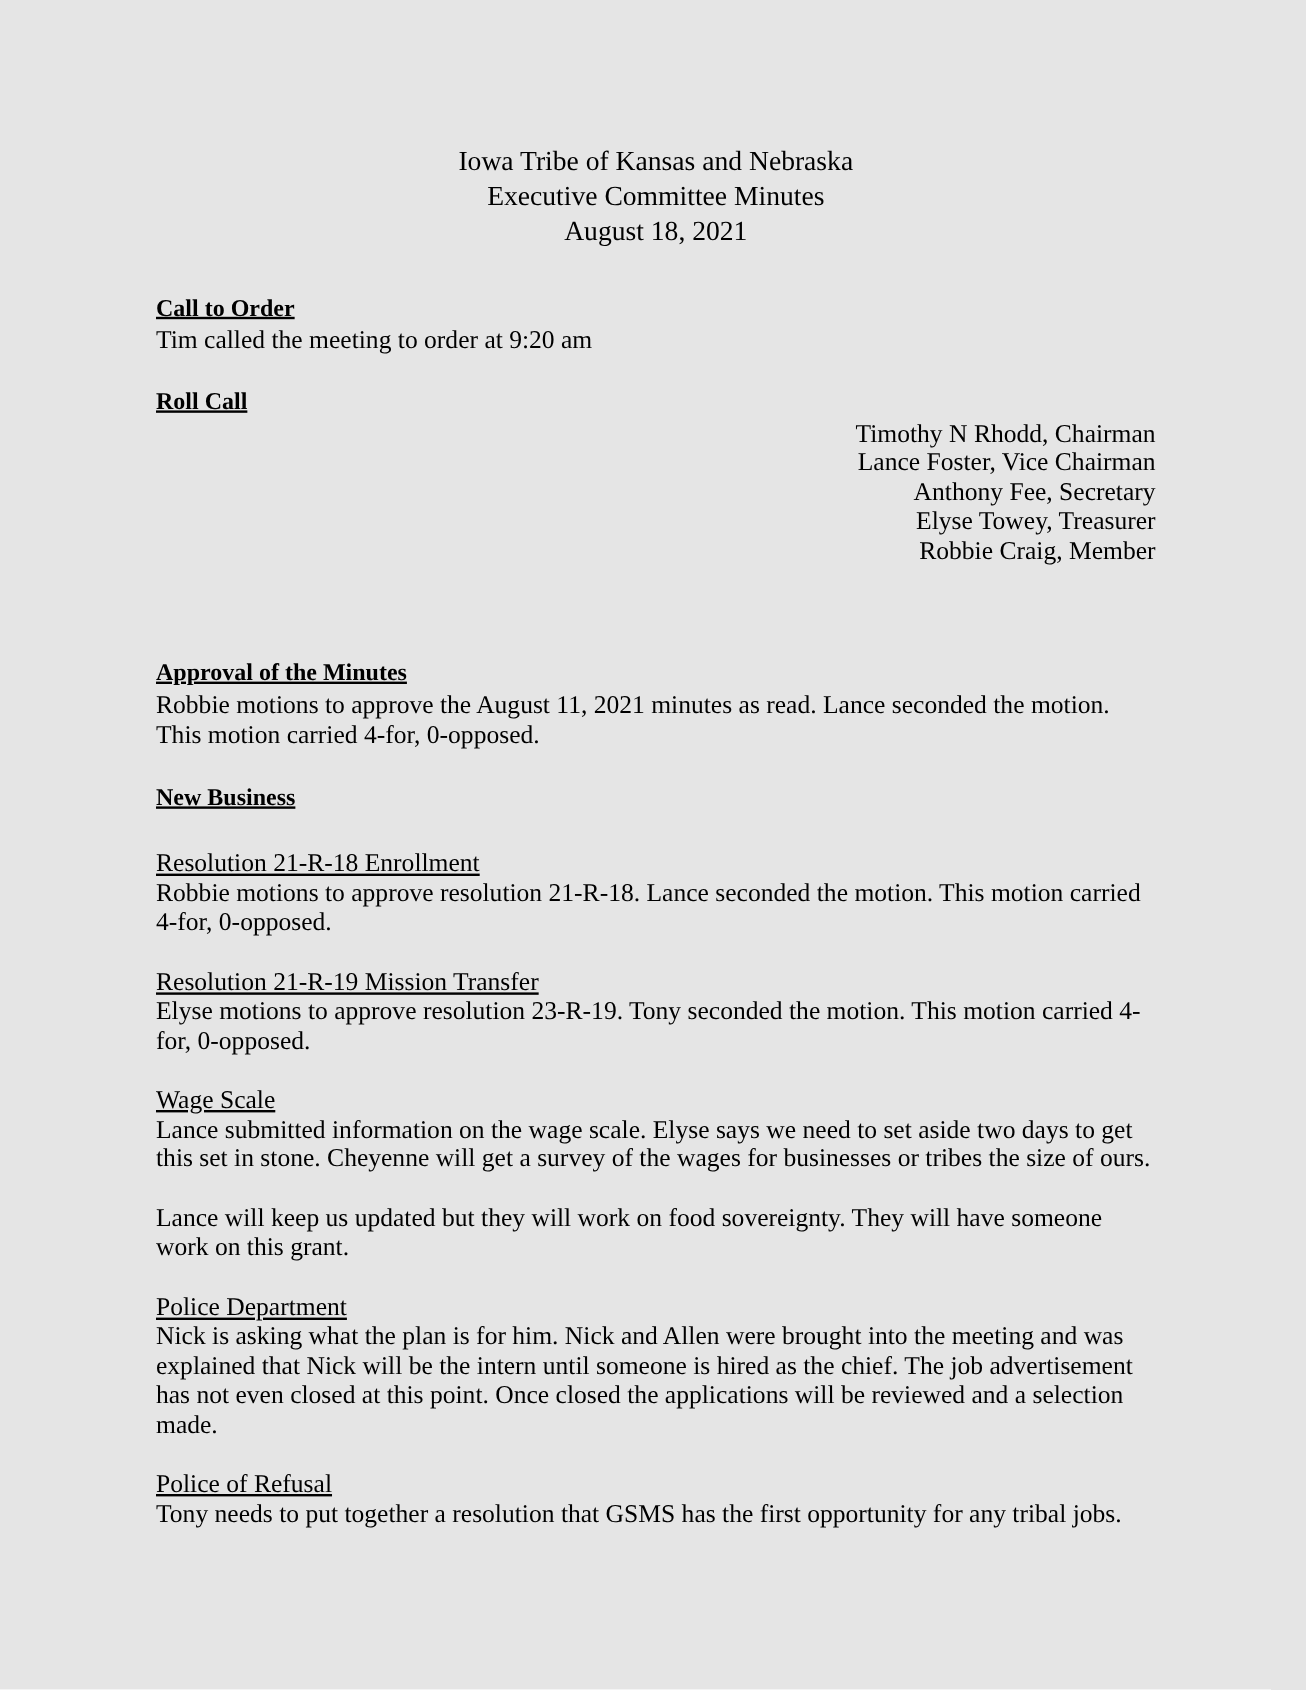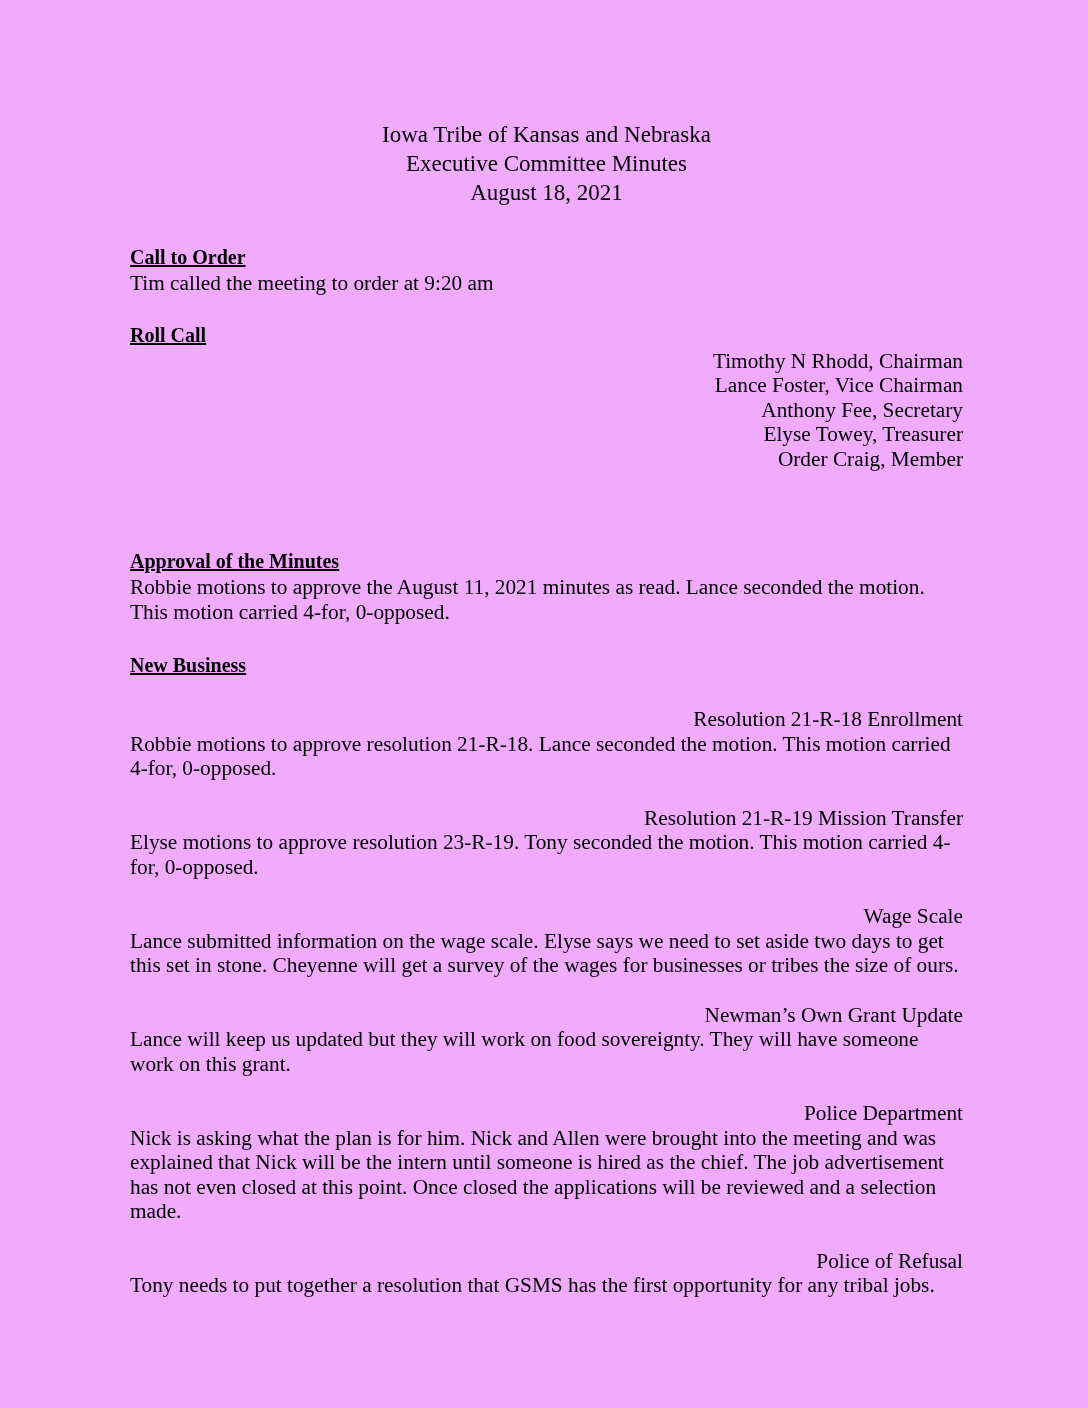--- a/index.html
+++ b/index.html
@@ -5,21 +5,21 @@
   html, body {
     margin: 0;
     padding: 0;
     background: #ffffff;
   }
   .page {
     position: relative;
     width: 1088px;
     height: 1408px;
     margin: 0 auto;
-    background: #f0abfc;
+    background: #e5e5e5;
     color: #000000;
     font-family: "Liberation Serif", "DejaVu Serif", serif;
     font-size: 21.3px;
     line-height: 24.5px;
     box-sizing: border-box;
     padding: 120px 125px 0 130px;
     overflow: hidden;
   }
   .doc-title {
     text-align: center;
@@ -30,22 +30,22 @@
     font-size: 20px;
     line-height: 28px;
     font-weight: bold;
     text-decoration: underline;
     margin: 0;
   }
   .h-sub {
     font-size: 21.3px;
     line-height: 24.5px;
     font-weight: normal;
+    text-decoration: underline;
     margin: 0;
-    text-align: right;
   }
   p.body {
     margin: 0;
     white-space: pre-wrap;
   }
   .member-line {
     white-space: pre-wrap;
     text-align: right;
   }
   
@@ -71,21 +71,21 @@
     <h2 class="h-main">Call to Order</h2>
     <p class="body">Tim called the meeting to order at 9:20 am</p>
   </section>
 
   <section class="sec-rollcall">
     <h2 class="h-main">Roll Call</h2>
     <div class="member-line">Timothy N Rhodd, Chairman</div>
     <div class="member-line">Lance Foster, Vice Chairman</div>
     <div class="member-line">Anthony Fee, Secretary</div>
     <div class="member-line">Elyse Towey, Treasurer</div>
-    <div class="member-line">Order Craig, Member</div>
+    <div class="member-line">Robbie Craig, Member</div>
   </section>
 
   <section class="sec-approval">
     <h2 class="h-main">Approval of the Minutes</h2>
     <p class="body">Robbie motions to approve the August 11, 2021 minutes as read. Lance seconded the motion.
 This motion carried 4-for, 0-opposed.</p>
   </section>
 
   <section class="sec-newbiz">
     <h2 class="h-main">New Business</h2>
@@ -102,21 +102,20 @@
 for, 0-opposed.</p>
     </div>
 
     <div class="nb-item">
       <h3 class="h-sub">Wage Scale</h3>
       <p class="body">Lance submitted information on the wage scale. Elyse says we need to set aside two days to get
 this set in stone. Cheyenne will get a survey of the wages for businesses or tribes the size of ours.</p>
     </div>
 
     <div class="nb-item">
-      <h3 class="h-sub">Newman’s Own Grant Update</h3>
       <p class="body">Lance will keep us updated but they will work on food sovereignty. They will have someone
 work on this grant.</p>
     </div>
 
     <div class="nb-item">
       <h3 class="h-sub">Police Department</h3>
       <p class="body">Nick is asking what the plan is for him. Nick and Allen were brought into the meeting and was
 explained that Nick will be the intern until someone is hired as the chief. The job advertisement
 has not even closed at this point. Once closed the applications will be reviewed and a selection
 made.</p>

